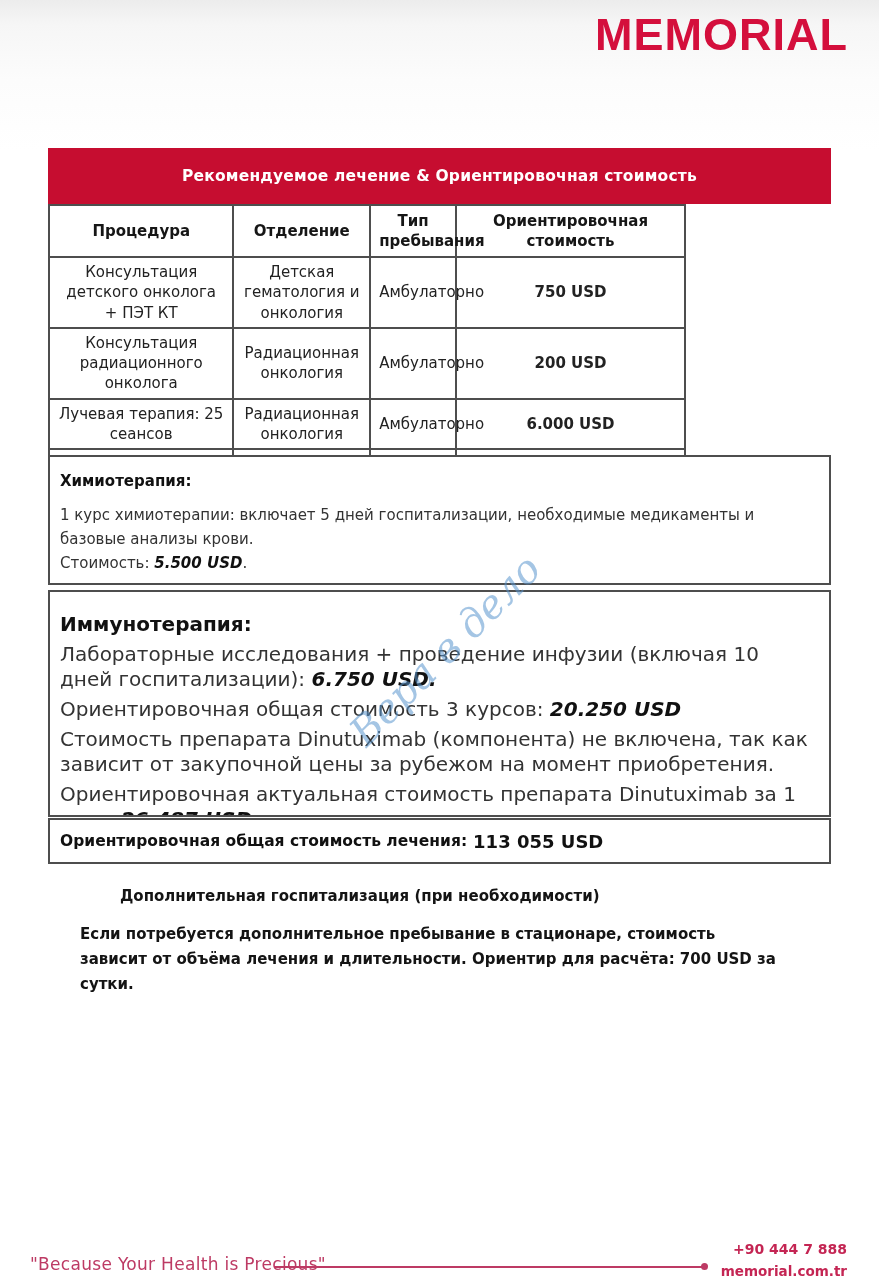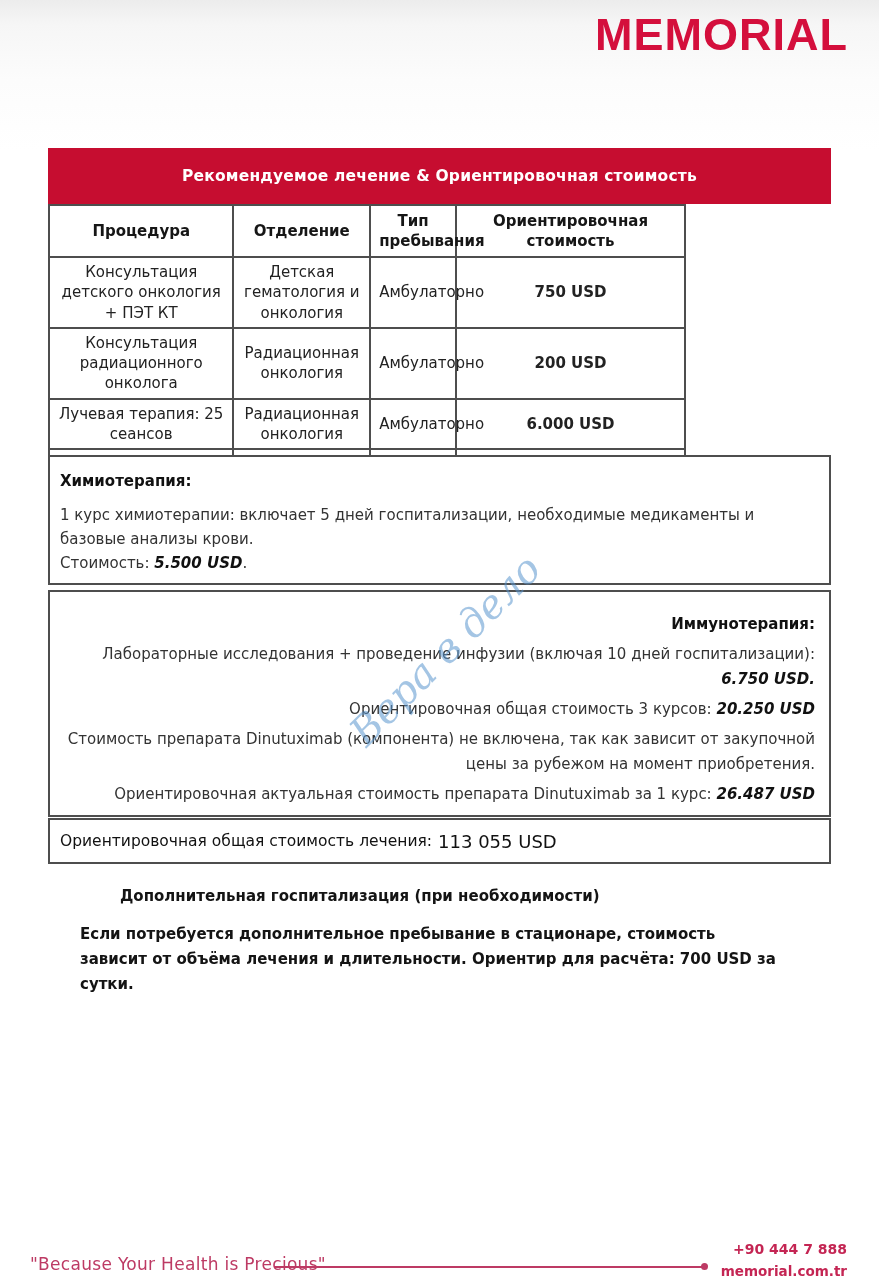--- a/index.html
+++ b/index.html
@@ -28,30 +28,30 @@
   .cost-table th, .cost-table td {
     border:2px solid #4e4e4e; text-align:center; vertical-align:middle;
     font-size:15px; color:#222; padding:4px 8px; line-height:1.35;
   }
   .cost-table th { font-weight:700; color:#161616; height:52px; }
   .cost-table td { height:46px; }
   .col-proc { width:29%; } .col-dept { width:21.5%; } .col-stay { width:13.5%; } .col-cost { width:36%; }
   .cost-value { font-weight:700; color:#111; }
   
   .box-chemo { top:455px; height:130px; padding:12px 14px 12px 10px; font-size:15px; line-height:24px; color:#333; overflow:hidden; }
-  .box-immuno { top:590px; height:227px; padding:20px 14px 0 10px; font-size:15px; line-height:25px; color:#333; overflow:hidden;text-align:right; }
+  .box-immuno { top:590px; height:227px; padding:20px 14px 0 10px; font-size:20px; line-height:25px; color:#333; overflow:hidden; }
   .box-chemo .sec-heading { margin-bottom:10px; }
   .box-chemo p { margin-bottom:12px; }
   .box-immuno .sec-heading { margin-bottom:5px; }
   .box-immuno p { margin-bottom:5px; }
   .sec-heading { font-weight:700; color:#111; }
   b { font-weight:700; color:#111;font-style:italic; }
   .box-total {
     top:818px; height:46px; display:flex; align-items:center; padding:0 10px;
-    font-size:15.5px; font-weight:400; color:#111;
+    font-size:15.5px; font-weight:700; color:#111;
   }
   .box-total .total-value { font-size:18px; margin-left:6px; }
   
   .note { position:absolute; left:80px; top:884px; width:706px; font-size:15px; font-weight:700; color:#141414; line-height:25px; }
   .note .note-heading { margin-bottom:13px;margin-left:40px; }
   
   .watermark {
     position:absolute; left:305px; top:515px; width:280px; height:270px;
     display:flex; align-items:center; justify-content:center;
     transform:rotate(-45deg); pointer-events:none; z-index:5;
@@ -85,21 +85,21 @@
     <div class="banner">Рекомендуемое лечение &amp; Ориентировочная стоимость</div>
     <table class="cost-table">
       <tbody>
           <tr>
         <th class="col-proc">Процедура</th>
         <th class="col-dept">Отделение</th>
         <th class="col-stay">Тип пребывания</th>
         <th class="col-cost">Ориентировочная стоимость</th>
       </tr>
       <tr>
-        <td>Консультация детского онкология + ПЭТ КТ</td>
+        <td>Консультация детского онколога + ПЭТ КТ</td>
         <td>Детская гематология и онкология</td>
         <td>Амбулаторно</td>
         <td class="cost-value">750 USD</td>
       </tr>
       <tr>
         <td>Консультация радиационного онколога</td>
         <td>Радиационная онкология</td>
         <td>Амбулаторно</td>
         <td class="cost-value">200 USD</td>
       </tr>

